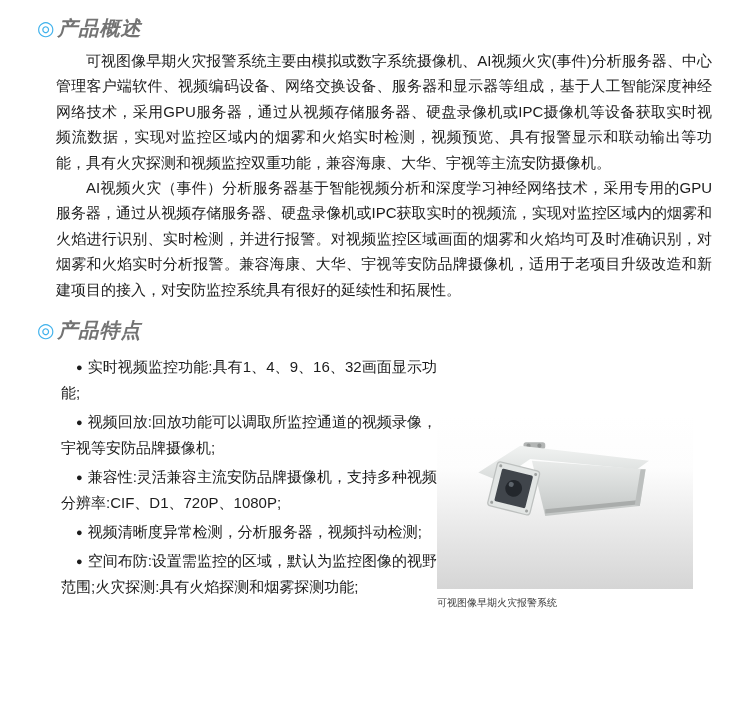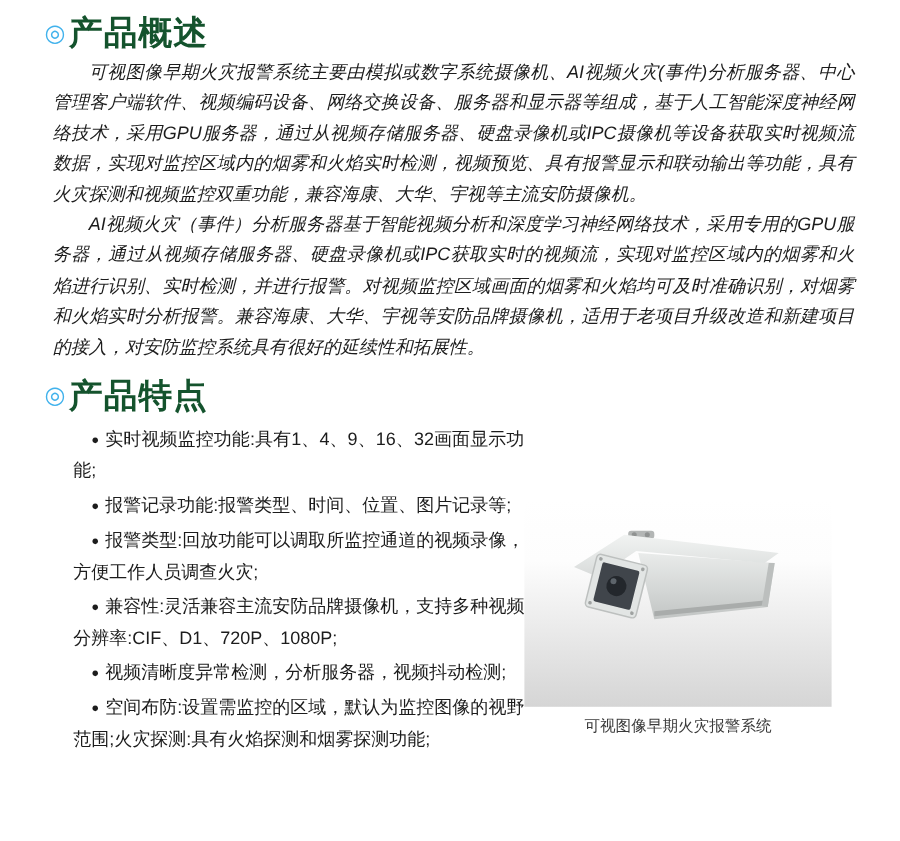--- a/index.html
+++ b/index.html
@@ -27,34 +27,34 @@
     height: 28px;
   }
   .section-header .ring-icon {
     font-size: 20px;
     line-height: 1;
     color: #41b2ec;
     font-weight: 700;
     margin-right: 3px;
   }
   .section-header .section-title {
-    font-size: 28px;
+    font-size: 20px;
     font-weight: 700;
-    color: #14532d;
+    color: #737373;
     letter-spacing: 1px;
+    font-style: italic;
   }
   .hdr-overview { padding-top: 14px; }
   .hdr-features { margin-top: 14px; }
   
   .overview-body {
-    margin: 6px 38px 0 44px;
+    margin: 6px 38px 0 56px;
     font-size: 15px;
     line-height: 25.4px;
     text-align: justify;
-    font-style: italic;
   }
   .overview-body p {
     margin: 0;
     text-indent: 2em;
   }
   
   .features-zone {
     position: relative;
     margin-top: 10px;
     height: 360px;
@@ -94,22 +94,22 @@
     background: linear-gradient(180deg, #ffffff 0%, #fdfdfd 30%, #e9e9e9 65%, #d5d5d5 100%);
     position: relative;
   }
   .product-image svg {
     position: absolute;
     left: 38px;
     top: 16px;
   }
   .product-caption {
     margin-top: 7px;
-    text-align: center;
-    font-size: 13px;
+    text-align: left;
+    font-size: 10px;
     color: #3a3a3a;
   }
 </style>
 </head>
 <body>
 
 <div class="doc">
 
   <div class="section-header hdr-overview">
     <span class="ring-icon">◎</span>
@@ -122,22 +122,21 @@
   </div>
 
   <div class="section-header hdr-features">
     <span class="ring-icon">◎</span>
     <span class="section-title">产品特点</span>
   </div>
 
   <div class="features-zone">
     <ul class="features-list">
       <li><span class="bullet">●</span><span>实时视频监控功能:具有1、4、9、16、32画面显示功能;</span></li>
-      <li><span class="bullet">●</span><span>报警记录功能:报警类型、时间、位置、图片记录等;</span></li>
-      <li><span class="bullet">●</span><span>报警类型:回放功能可以调取所监控通道的视频录像，方便工作人员调查火灾;</span></li>
+      <li><span class="bullet">●</span><span>视频回放:回放功能可以调取所监控通道的视频录像，宇视等安防品牌摄像机;</span></li>
       <li><span class="bullet">●</span><span>兼容性:灵活兼容主流安防品牌摄像机，支持多种视频分辨率:CIF、D1、720P、1080P;</span></li>
       <li><span class="bullet">●</span><span>视频清晰度异常检测，分析服务器，视频抖动检测;</span></li>
       <li><span class="bullet">●</span><span>空间布防:设置需监控的区域，默认为监控图像的视野范围;火灾探测:具有火焰探测和烟雾探测功能;</span></li>
 
     </ul>
 
     <figure class="product-figure" style="margin:0">
       <div class="product-image">
         <svg width="184" height="96" viewBox="0 0 220 110">
           <defs>

